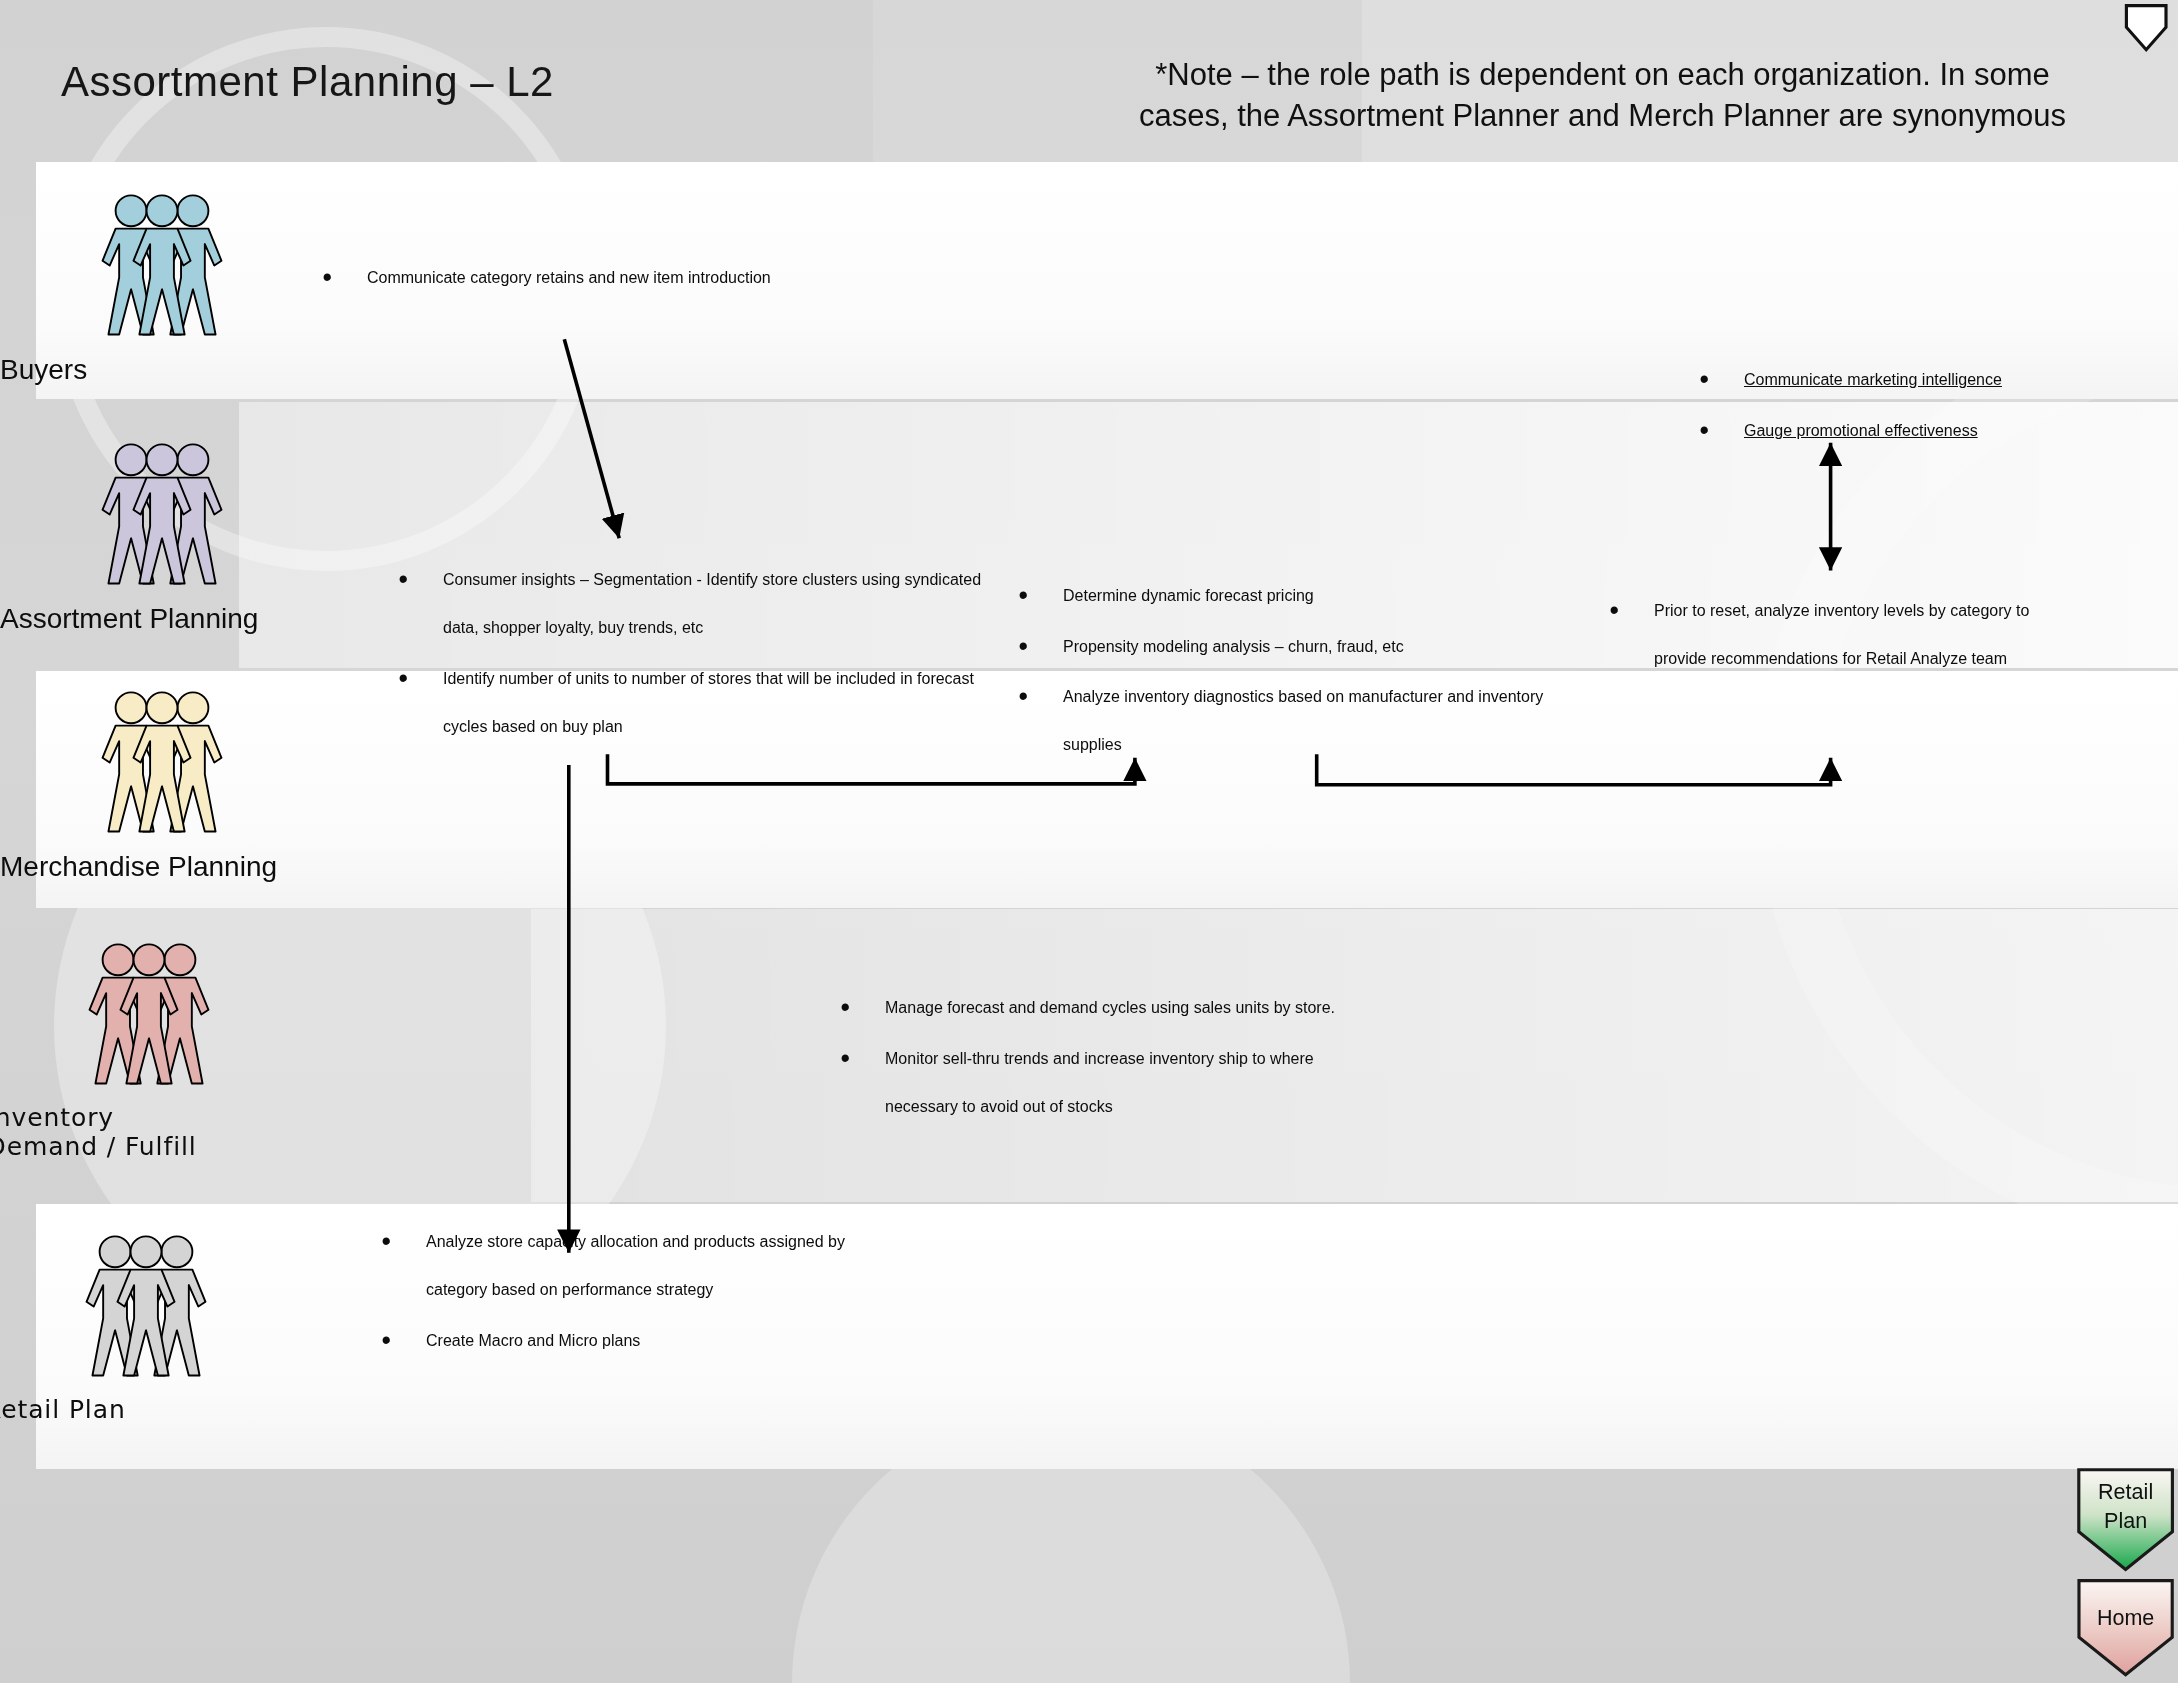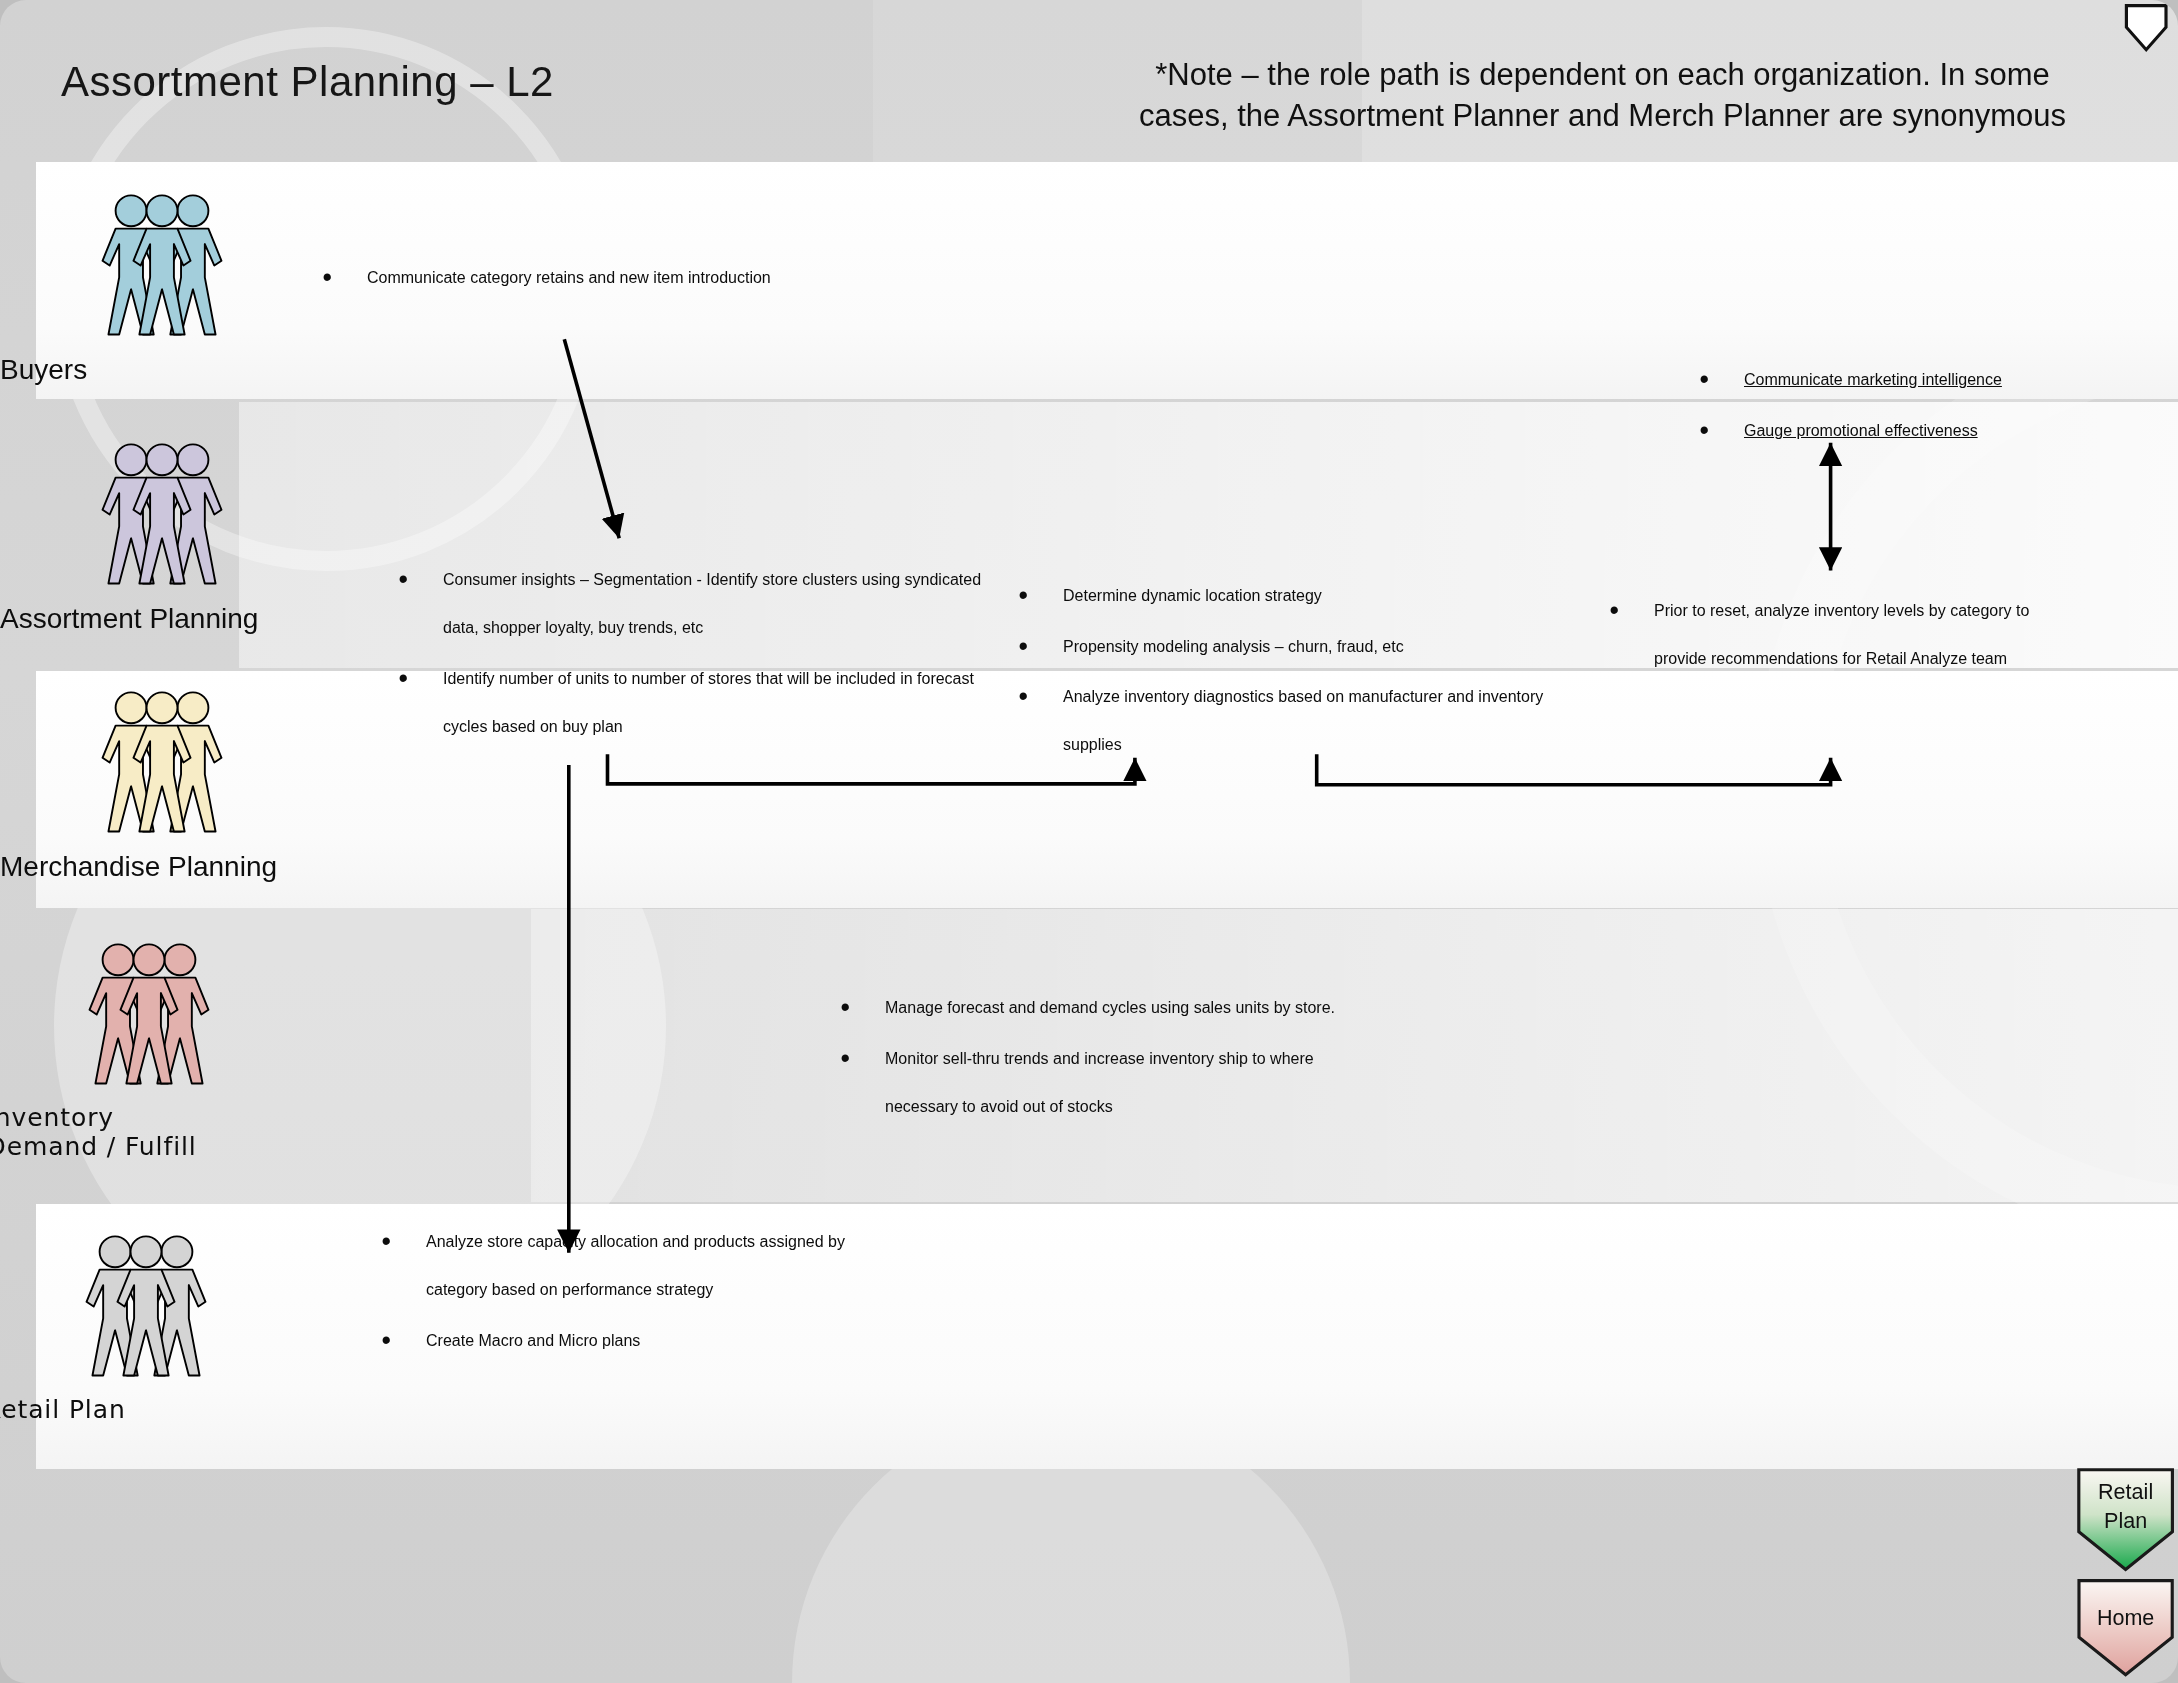--- a/index.html
+++ b/index.html
@@ -1,19 +1,19 @@
 <!DOCTYPE html>
 <html style="font-size:14.4px"><head>
 <meta charset="utf-8">
 <style>
   html,body{margin:0;padding:0;background:#bfbfbf;}
   .slide{
     position:relative;width:2178px;height:1683px;overflow:hidden;
     background:linear-gradient(180deg,#d2d2d2 0%,#d6d6d6 40%,#cfcfcf 100%);
-    font-family:"Liberation Sans",sans-serif;color:#111;border-radius:26px;
+    font-family:"Liberation Sans",sans-serif;color:#111;
   }
   
   .bg-rect-topright{position:absolute;left:1362px;top:0;width:816px;height:164px;background:rgba(255,255,255,.28);}
   .bg-rect-topmid{position:absolute;left:873px;top:0;width:489px;height:164px;background:rgba(255,255,255,.12);}
   .bg-circle-1{position:absolute;left:54px;top:27px;width:504px;height:504px;border-radius:50%;border:20px solid rgba(255,255,255,.35);}
   .bg-circle-2{position:absolute;left:54px;top:720px;width:612px;height:612px;border-radius:50%;background:rgba(255,255,255,.32);}
   .bg-circle-3{position:absolute;left:792px;top:1404px;width:558px;height:558px;border-radius:50%;background:rgba(255,255,255,.25);}
   .bg-circle-4{position:absolute;left:1755px;top:315px;width:810px;height:810px;border-radius:50%;border:63px solid rgba(255,255,255,.18);}
 
   .band{position:absolute;left:36px;width:2142px;background:linear-gradient(180deg,#ffffff 0%,#fbfbfb 70%,#f4f4f4 100%);}
@@ -143,21 +143,21 @@
     <li>Communicate marketing intelligence</li>
     <li>Gauge promotional effectiveness</li>
   </ul>
 
   <ul class="bullets" style="left:393px;top:556px;width:594px;">
     <li>Consumer insights – Segmentation - Identify store clusters using syndicated data, shopper loyalty, buy trends, etc</li>
     <li>Identify number of units to number of stores that will be included in forecast cycles based on buy plan</li>
   </ul>
 
   <ul class="bullets" style="left:1013px;top:572px;width:540px;">
-    <li>Determine dynamic location strategy</li>
+    <li>Determine dynamic forecast pricing</li>
     <li>Propensity modeling analysis – churn, fraud, etc</li>
     <li>Analyze inventory diagnostics based on manufacturer and inventory supplies</li>
   </ul>
 
   <ul class="bullets" style="left:1604px;top:587px;width:468px;">
     <li>Prior to reset, analyze inventory levels by category to provide recommendations for Retail Analyze team</li>
   </ul>
 
   <ul class="bullets" style="left:835px;top:984px;width:540px;">
     <li>Manage forecast and demand cycles using sales units by store.</li>

